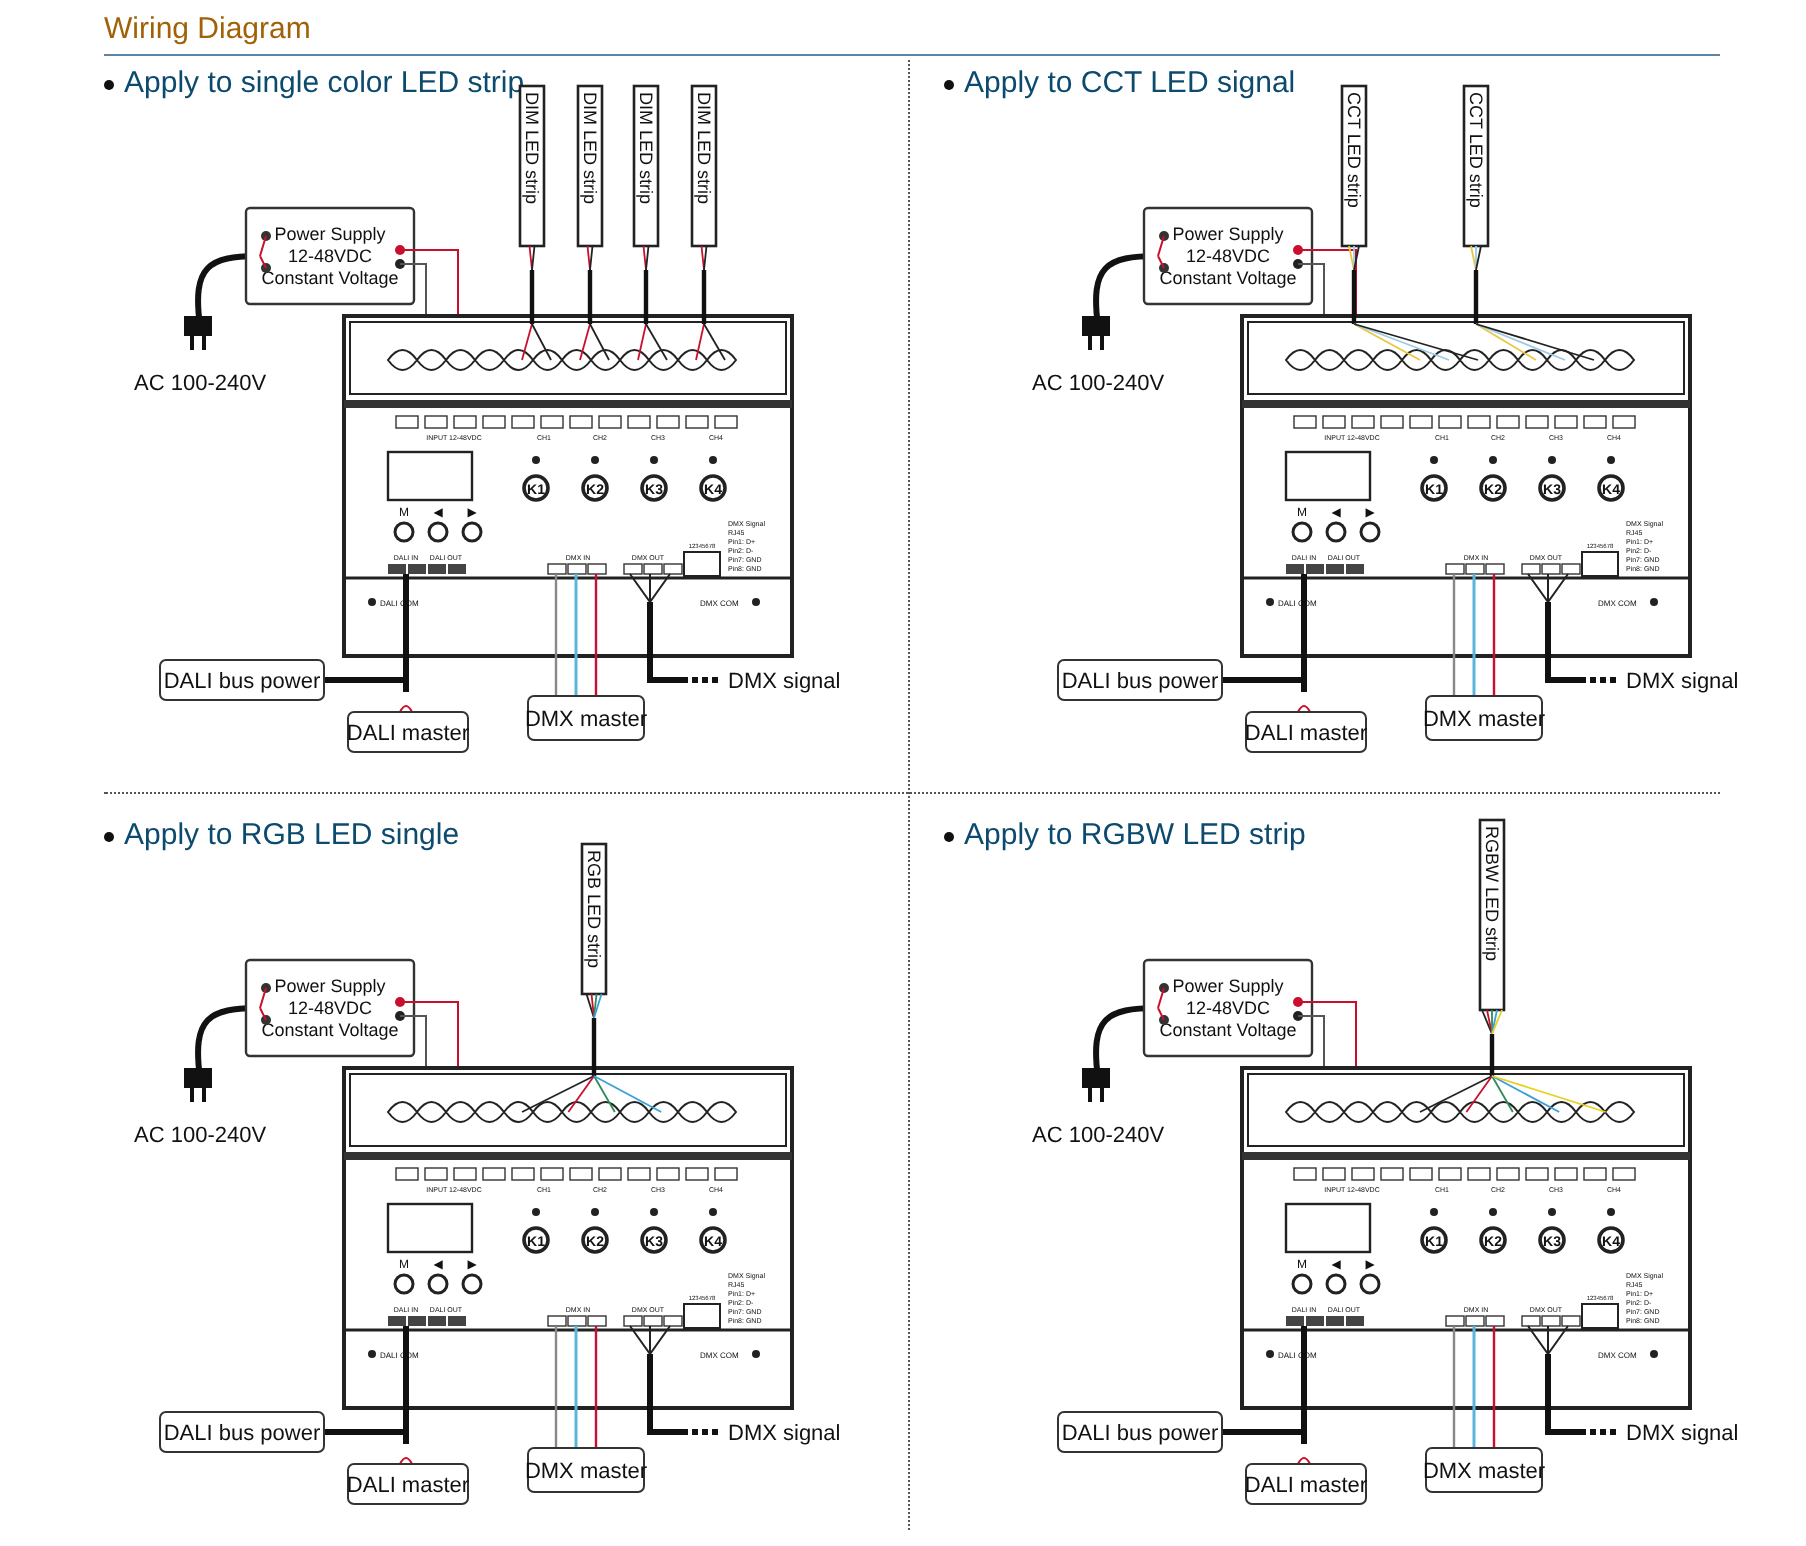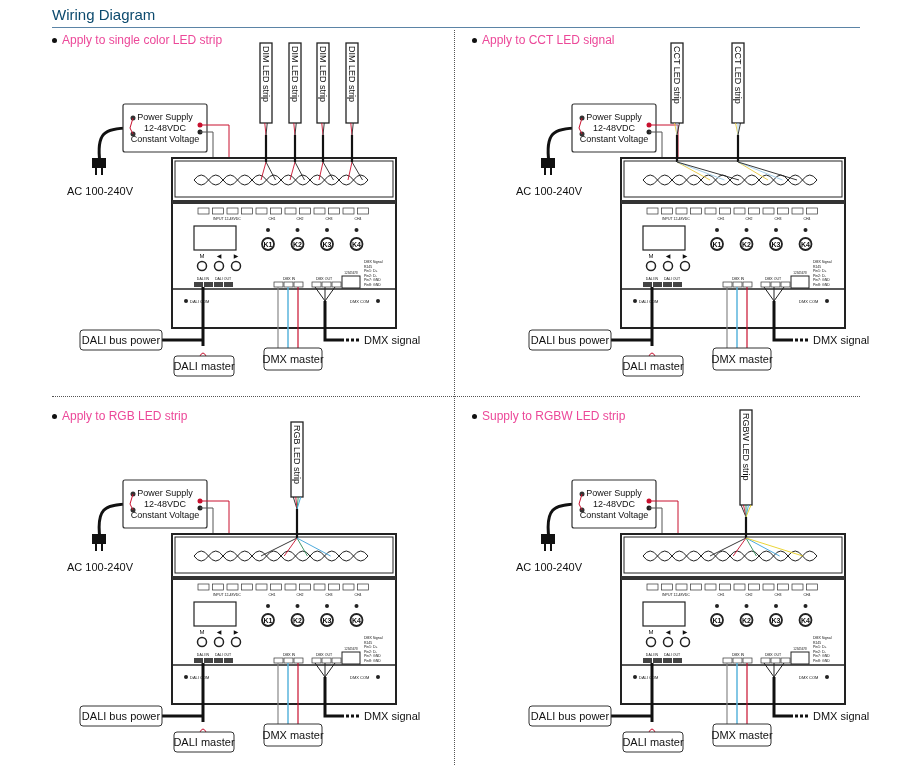--- a/index.html
+++ b/index.html
@@ -1,23 +1,23 @@
 <!DOCTYPE html>
 <html><head>
 <meta charset="utf-8">
 <style>
   html,body{margin:0;padding:0;background:#fff;}
   body{width:903px;height:773px;position:relative;overflow:hidden;font-family:"Liberation Sans",sans-serif;}
-  .title{position:absolute;left:52px;top:6px;font-size:15px;color:#0c4a6e;}
+  .title{position:absolute;left:52px;top:6px;font-size:15px;color:#a16207;}
   .title-rule{position:absolute;left:52px;top:27px;width:808px;height:1px;background:#5b84a6;}
   .vdiv{position:absolute;left:454px;top:30px;width:0;height:735px;border-left:1px dotted #555;}
   .hdiv{position:absolute;left:52px;top:396px;width:808px;height:0;border-top:1px dotted #555;}
   .panel{position:absolute;width:450px;height:370px;}
   .panel svg{position:absolute;left:0;top:0;overflow:visible;}
-  .heading{position:absolute;font-size:12px;color:#ec4899;white-space:nowrap;}
+  .heading{position:absolute;font-size:15px;color:#0c4a6e;white-space:nowrap;}
   .heading .dot{display:inline-block;width:5px;height:5px;background:#111;border-radius:50%;margin-right:5px;vertical-align:middle;}
   svg text{font-family:"Liberation Sans",sans-serif;fill:#111;}
 </style>
 </head>
 <body>
 
 <div class="title">Wiring Diagram</div>
 <div class="title-rule"></div>
 <div class="vdiv"></div>
 <div class="hdiv"></div>
@@ -272,21 +272,21 @@
         <line x1="289" y1="95" x2="289" y2="107" stroke="#9ccbe8" stroke-width="0.9"></line>
         <line x1="291.5" y1="95" x2="289" y2="107" stroke="#222222" stroke-width="0.9"></line>
         <line x1="289" y1="107" x2="289" y2="134" stroke="#111" stroke-width="2.2"></line>
         <line x1="289" y1="134" x2="319" y2="152" stroke="#e8c840" stroke-width="0.9"></line>
         <line x1="289" y1="134" x2="333.5" y2="152" stroke="#9ccbe8" stroke-width="0.9"></line>
         <line x1="289" y1="134" x2="348" y2="152" stroke="#222222" stroke-width="0.9"></line>
       </g>
     </svg>
 </div>
 <div class="panel" style="left:0;top:404px;">
-  <div class="heading" style="left:52px;top:5px;"><span class="dot"></span><span>Apply to RGB LED strip</span></div>
+  <div class="heading" style="left:52px;top:5px;"><span class="dot"></span><span>Apply to RGB LED single</span></div>
   <svg width="450" height="370">
       <g transform="translate(0,0)">
         <path d="M100 135 C96 105 104 100 130 100" fill="none" stroke="#111" stroke-width="3"></path>
         <path d="M92 130 h14 v10 h-14 z" fill="#111"></path>
         <rect x="95" y="140" width="2" height="7" fill="#111"></rect>
         <rect x="101" y="140" width="2" height="7" fill="#111"></rect>
         <text x="67" y="167" font-size="11">AC 100-240V</text>
         <rect x="123" y="76" width="84" height="48" fill="#fff" stroke="#333" stroke-width="1.2" rx="2"></rect>
         <text x="165" y="92" font-size="9" text-anchor="middle">Power Supply</text>
         <text x="165" y="103" font-size="9" text-anchor="middle">12-48VDC</text>
@@ -388,21 +388,21 @@
         <line x1="300.75" y1="93" x2="297" y2="105" stroke="#3aa0d8" stroke-width="0.9"></line>
         <line x1="297" y1="105" x2="297" y2="134" stroke="#111" stroke-width="2.2"></line>
         <line x1="297" y1="134" x2="261" y2="152" stroke="#222222" stroke-width="0.9"></line>
         <line x1="297" y1="134" x2="284.2" y2="152" stroke="#c8102e" stroke-width="0.9"></line>
         <line x1="297" y1="134" x2="307.4" y2="152" stroke="#2e8b57" stroke-width="0.9"></line>
         <line x1="297" y1="134" x2="330.6" y2="152" stroke="#3aa0d8" stroke-width="0.9"></line>
       </g>
     </svg>
 </div>
 <div class="panel" style="left:452px;top:404px;">
-  <div class="heading" style="left:20px;top:5px;"><span class="dot"></span><span>Supply to RGBW LED strip</span></div>
+  <div class="heading" style="left:20px;top:5px;"><span class="dot"></span><span>Apply to RGBW LED strip</span></div>
   <svg width="450" height="370">
       <g transform="translate(-3,0)">
         <path d="M100 135 C96 105 104 100 130 100" fill="none" stroke="#111" stroke-width="3"></path>
         <path d="M92 130 h14 v10 h-14 z" fill="#111"></path>
         <rect x="95" y="140" width="2" height="7" fill="#111"></rect>
         <rect x="101" y="140" width="2" height="7" fill="#111"></rect>
         <text x="67" y="167" font-size="11">AC 100-240V</text>
         <rect x="123" y="76" width="84" height="48" fill="#fff" stroke="#333" stroke-width="1.2" rx="2"></rect>
         <text x="165" y="92" font-size="9" text-anchor="middle">Power Supply</text>
         <text x="165" y="103" font-size="9" text-anchor="middle">12-48VDC</text>

